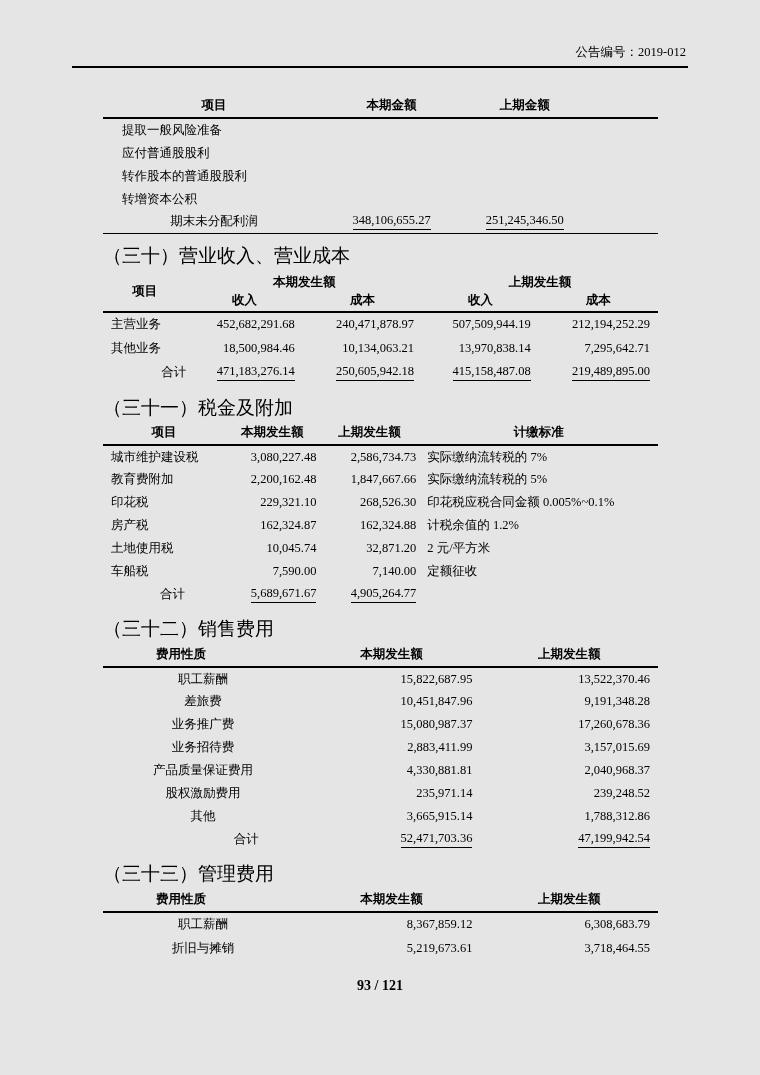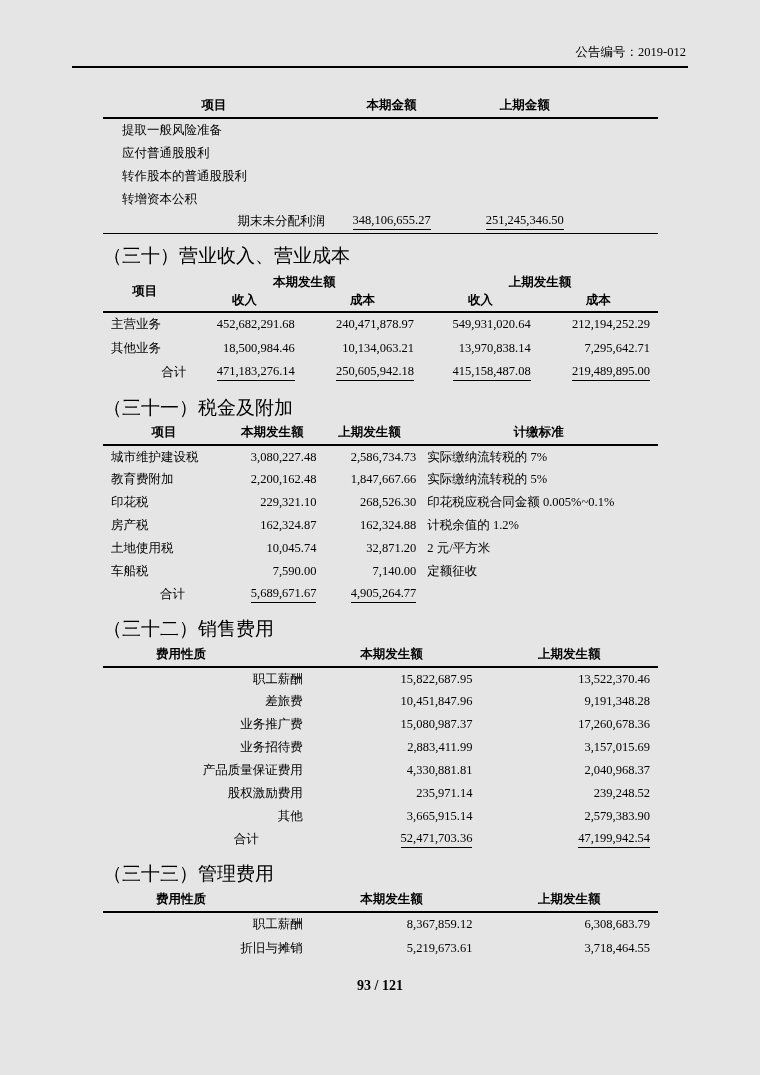--- a/index.html
+++ b/index.html
@@ -54,21 +54,21 @@
   .t31 thead th { height:22px; }
   .t31 tbody td { height:23px; }
   .t32 { margin-top:6px; }
   .t32 thead th { height:23px; }
   .t32 tbody td { height:23px; }
   .t33 { margin-top:6px; }
   .t33 thead th { height:23px; }
   .t33 tbody td { height:24px; }
 
   .lbl   { text-align:left; padding-left:8px; }
-  .lbl0  { text-align:right; padding-left:0;margin-top:44px; }
+  .lbl0  { text-align:center; padding-left:0;margin-top:44px; }
   .lbl-ind { text-align:left; padding-left:19px; }
   .tot   { text-align:right; }
   .nudge-l { padding-right:44px; }
   .nudge-m { padding-right:40px; }
   .num   { text-align:right; padding-right:8px; }
   .num-tight { text-align:right; padding-right:3px; }
   .val-c { text-align:center;font-family:Liberation Serif, serif; }
   .std   { text-align:left; padding-left:8px; }
   .u {
     display:inline-block;
@@ -172,21 +172,21 @@
           <th class="bb">成本</th>
           <th class="bb">收入</th>
           <th class="bb">成本</th>
         </tr>
       </thead>
       <tbody>
         <tr>
           <td class="lbl">主营业务</td>
           <td class="num">452,682,291.68</td>
           <td class="num">240,471,878.97</td>
-          <td class="num">549,931,020.64</td>
+          <td class="num">507,509,944.19</td>
           <td class="num">212,194,252.29</td>
         </tr>
         <tr>
           <td class="lbl">其他业务</td>
           <td class="num">18,500,984.46</td>
           <td class="num">10,134,063.21</td>
           <td class="num">13,970,838.14</td>
           <td class="num">7,295,642.71</td>
         </tr>
         <tr>
@@ -302,21 +302,21 @@
           <td class="num">2,040,968.37</td>
         </tr>
         <tr>
           <td class="lbl0">股权激励费用</td>
           <td class="num">235,971.14</td>
           <td class="num">239,248.52</td>
         </tr>
         <tr>
           <td class="lbl0">其他</td>
           <td class="num">3,665,915.14</td>
-          <td class="num">2,579,383.90</td>
+          <td class="num">1,788,312.86</td>
         </tr>
         <tr>
           <td class="tot nudge-l">合计</td>
           <td class="num"><span class="u">52,471,703.36</span></td>
           <td class="num"><span class="u">47,199,942.54</span></td>
         </tr>
       </tbody>
     </table>
 
     <div class="sec-title mt14">（三十三）管理费用</div>

